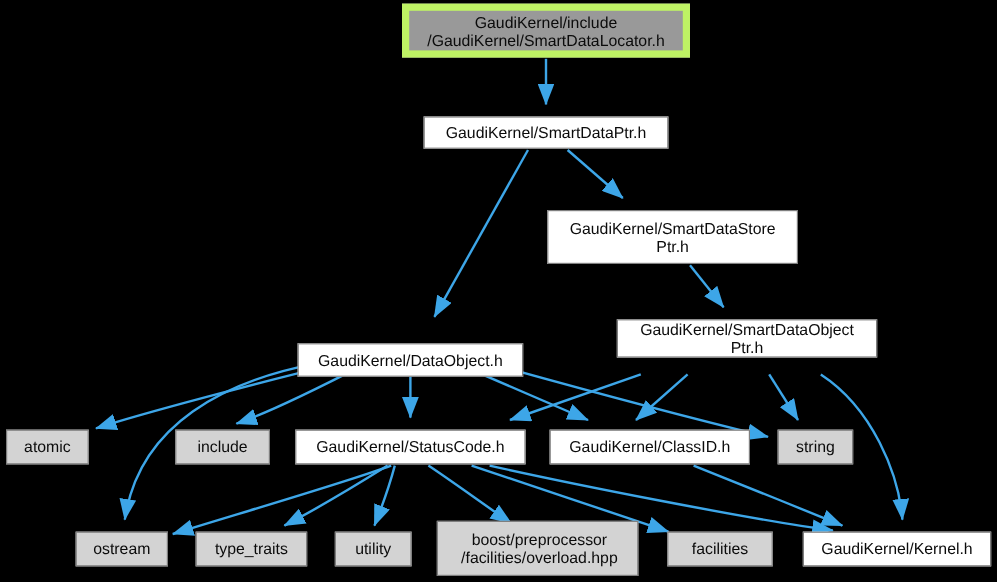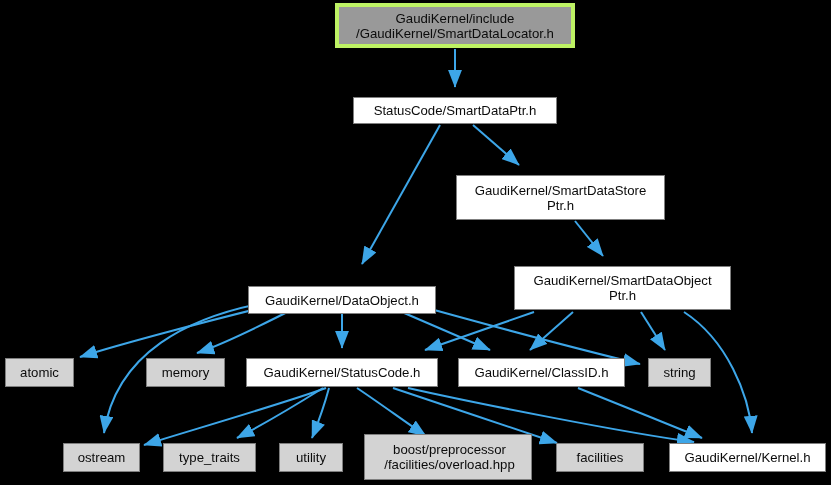--- a/index.html
+++ b/index.html
@@ -37,21 +37,21 @@
     white-space: pre;
   }
   .node.fill-white {
     background: #ffffff;
   }
   .node.fill-gray {
     background: #d3d3d3;
   }
   .node.fill-root {
     background: #999999;
-    border: 4px solid #bef264;
+    border: 6px solid #bef264;
   }
   .node .node-label {
     display: block;
     width: 100%;
     padding: 0 4px;
     box-sizing: border-box;
   }
   .node.align-left .node-label {
     text-align: center;
     padding-left: 7px;
@@ -89,28 +89,28 @@
         <path d="M357,388 C378,402 404,421 426,436" fill="none" stroke="#3da6e8" stroke-width="2" marker-end="url(#arrowhead)"></path>
         <path d="M393,388 C438,403 512,428 557,443" fill="none" stroke="#3da6e8" stroke-width="2" marker-end="url(#arrowhead)"></path>
         <path d="M408,388 C470,402 625,433 694,442" fill="none" stroke="#3da6e8" stroke-width="2" marker-end="url(#arrowhead)"></path>
         <path d="M578,388 C613,402 663,422 702,438" fill="none" stroke="#3da6e8" stroke-width="2" marker-end="url(#arrowhead)"></path>
       </g>
   </svg>
 
   <div id="nodes-group">
       <div class="node fill-root" style="left: 335px; top: 3px; width: 240px; height: 45px;"><span class="node-label">GaudiKernel/include
 /GaudiKernel/SmartDataLocator.h</span></div>
-      <div class="node fill-white" style="left: 353px; top: 97px; width: 204px; height: 27px;"><span class="node-label">StatusCode/SmartDataPtr.h</span></div>
+      <div class="node fill-white" style="left: 353px; top: 97px; width: 204px; height: 27px;"><span class="node-label">GaudiKernel/SmartDataPtr.h</span></div>
       <div class="node fill-white" style="left: 456px; top: 175px; width: 209px; height: 45px;"><span class="node-label">GaudiKernel/SmartDataStore
 Ptr.h</span></div>
-      <div class="node fill-white" style="left: 514px; top: 266px; width: 217px; height: 44px;"><span class="node-label">GaudiKernel/SmartDataObject
+      <div class="node fill-white" style="left: 514px; top: 266px; width: 217px; height: 32px;"><span class="node-label">GaudiKernel/SmartDataObject
 Ptr.h</span></div>
       <div class="node fill-white" style="left: 248px; top: 274px; width: 188px; height: 28px; margin-top: 12px;"><span class="node-label">GaudiKernel/DataObject.h</span></div>
       <div class="node fill-gray" style="left: 5px; top: 358px; width: 69px; height: 29px;"><span class="node-label">atomic</span></div>
-      <div class="node fill-gray" style="left: 146px; top: 358px; width: 79px; height: 29px;"><span class="node-label">memory</span></div>
+      <div class="node fill-gray" style="left: 146px; top: 358px; width: 79px; height: 29px;"><span class="node-label">include</span></div>
       <div class="node fill-white" style="left: 246px; top: 358px; width: 192px; height: 29px;"><span class="node-label">GaudiKernel/StatusCode.h</span></div>
       <div class="node fill-white" style="left: 458px; top: 358px; width: 167px; height: 29px;"><span class="node-label">GaudiKernel/ClassID.h</span></div>
       <div class="node fill-gray" style="left: 648px; top: 358px; width: 63px; height: 29px;"><span class="node-label">string</span></div>
       <div class="node fill-gray" style="left: 63px; top: 443px; width: 77px; height: 29px;"><span class="node-label">ostream</span></div>
       <div class="node fill-gray" style="left: 163px; top: 443px; width: 93px; height: 29px;"><span class="node-label">type_traits</span></div>
       <div class="node fill-gray" style="left: 279px; top: 443px; width: 64px; height: 29px;"><span class="node-label">utility</span></div>
       <div class="node fill-gray align-left" style="left: 364px; top: 434px; width: 168px; height: 46px;"><span class="node-label">boost/preprocessor
 /facilities/overload.hpp</span></div>
       <div class="node fill-gray" style="left: 556px; top: 443px; width: 88px; height: 29px;"><span class="node-label">facilities</span></div>
       <div class="node fill-white" style="left: 669px; top: 443px; width: 157px; height: 29px; text-align: center;"><span class="node-label">GaudiKernel/Kernel.h</span></div>

